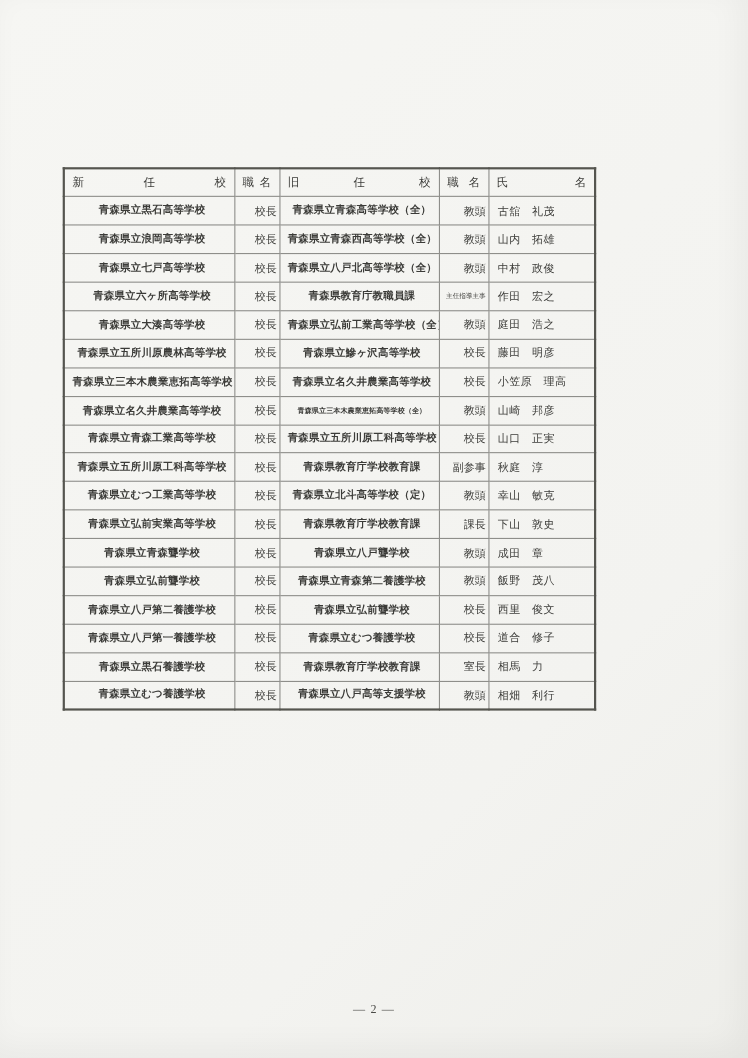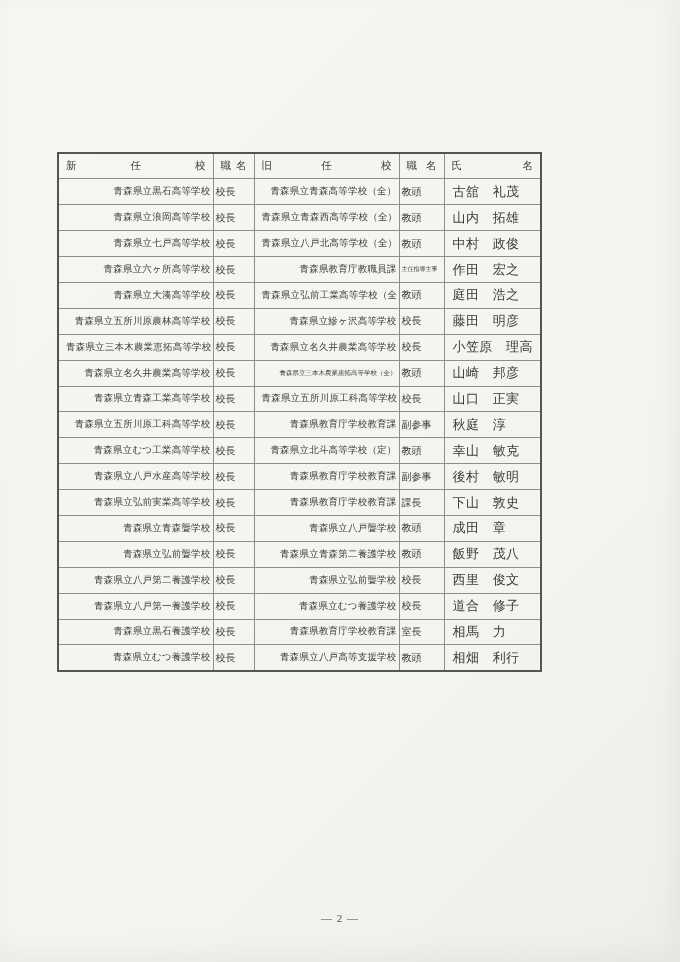--- a/index.html
+++ b/index.html
@@ -47,33 +47,34 @@
     display: flex;
     justify-content: space-between;
     width: 100%;
   }
   .col-new_school  { width: 155px; }
   .col-new_title   { width: 41px;  }
   .col-old_school  { width: 145px; }
   .col-old_title   { width: 45px;  }
   .col-name        { width: 97px;  }
   td.col-new_school, td.col-old_school {
-    text-align: right;
+    text-align: center;
     padding: 0 2px 0 7px;
     letter-spacing: 0.2px;
+    font-weight: bold;
   }
   td.col-new_title, td.col-old_title {
-    text-align: left;
+    text-align: right;
     font-size: 10px;
     padding: 0 2px;
   }
   td.col-name {
     text-align: left;
     padding: 0 2px 0 8px;
-    font-size: 13px;
+    font-size: 10px;
     letter-spacing: 0.4px;
   }
   td.small-text { font-size: 6.5px; letter-spacing: 0; }
   td.col-old_title.small-text { font-size: 6px; }
   .footer-pagenum {
     position: absolute;
     top: 912px;
     left: 0;
     width: 100%;
     text-align: center;
@@ -195,27 +196,20 @@
           <td class="col-name">秋庭　淳</td>
         </tr>
         <tr>
           <td class="col-new_school">青森県立むつ工業高等学校</td>
           <td class="col-new_title">校長</td>
           <td class="col-old_school">青森県立北斗高等学校（定）</td>
           <td class="col-old_title">教頭</td>
           <td class="col-name">幸山　敏克</td>
         </tr>
         <tr>
-          <td class="col-new_school">青森県立八戸水産高等学校</td>
-          <td class="col-new_title">校長</td>
-          <td class="col-old_school">青森県教育庁学校教育課</td>
-          <td class="col-old_title">副参事</td>
-          <td class="col-name">後村　敏明</td>
-        </tr>
-        <tr>
           <td class="col-new_school">青森県立弘前実業高等学校</td>
           <td class="col-new_title">校長</td>
           <td class="col-old_school">青森県教育庁学校教育課</td>
           <td class="col-old_title">課長</td>
           <td class="col-name">下山　敦史</td>
         </tr>
         <tr>
           <td class="col-new_school">青森県立青森聾学校</td>
           <td class="col-new_title">校長</td>
           <td class="col-old_school">青森県立八戸聾学校</td>

